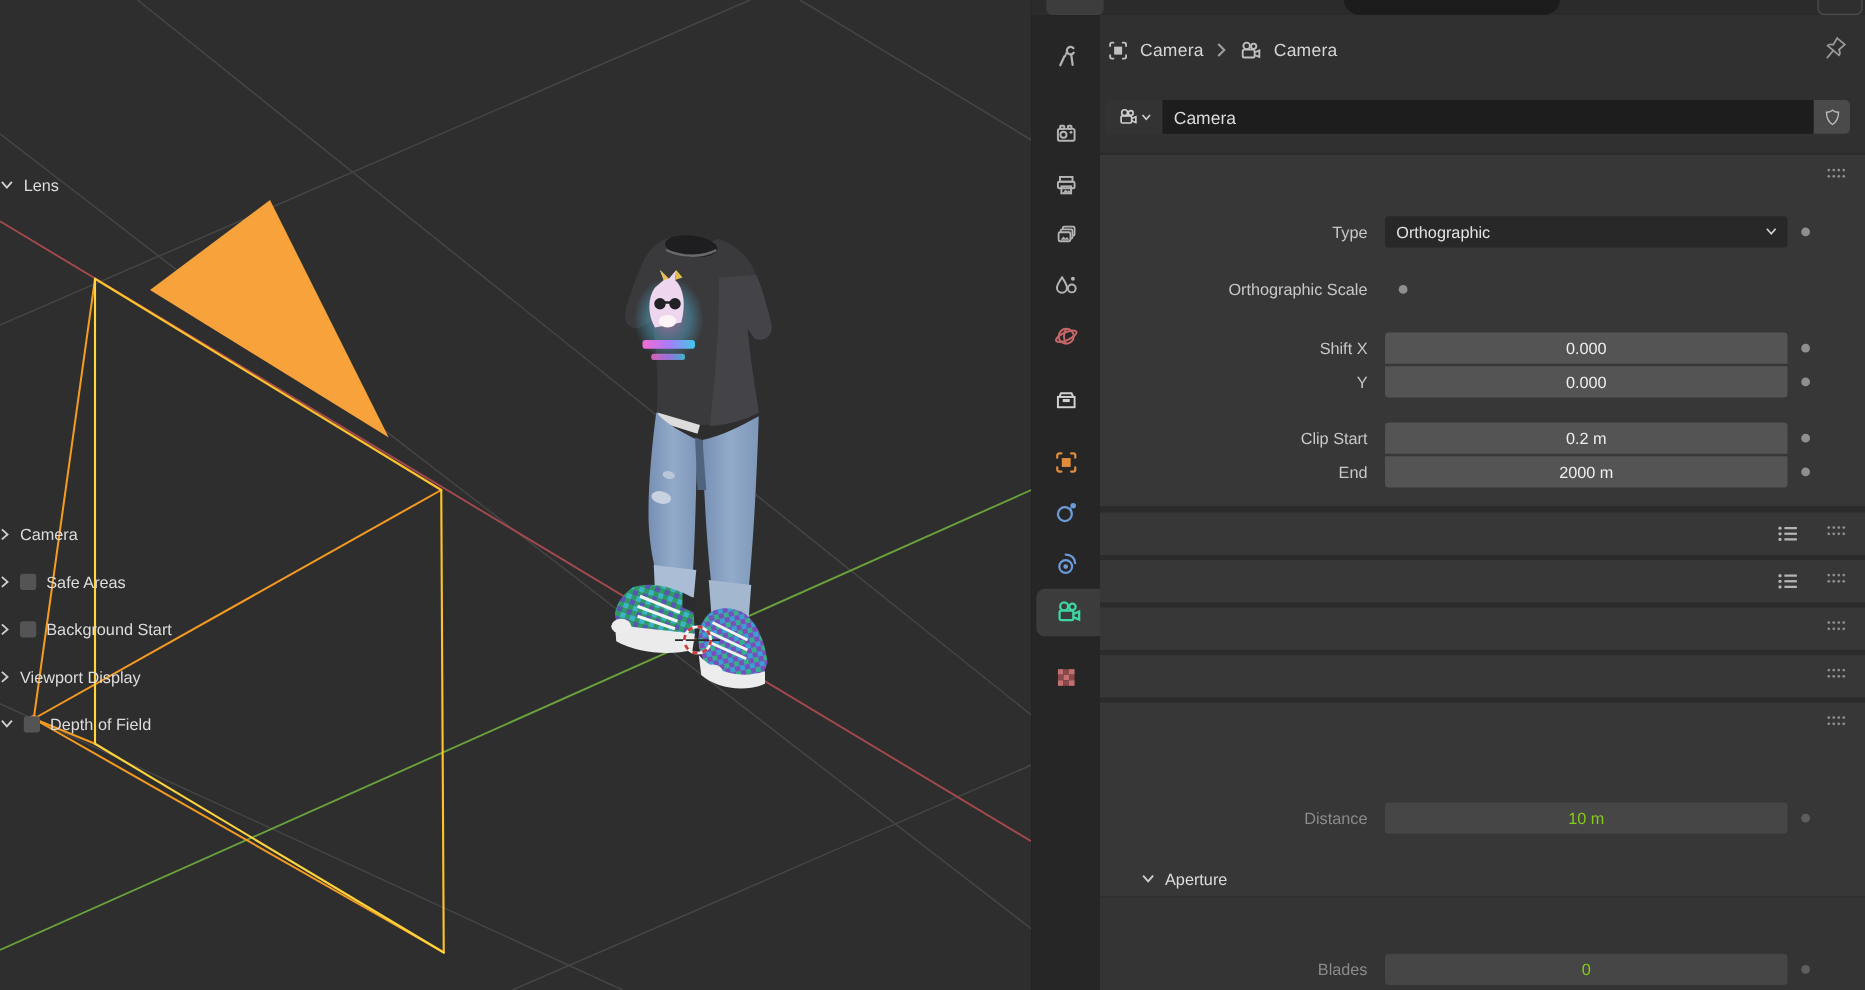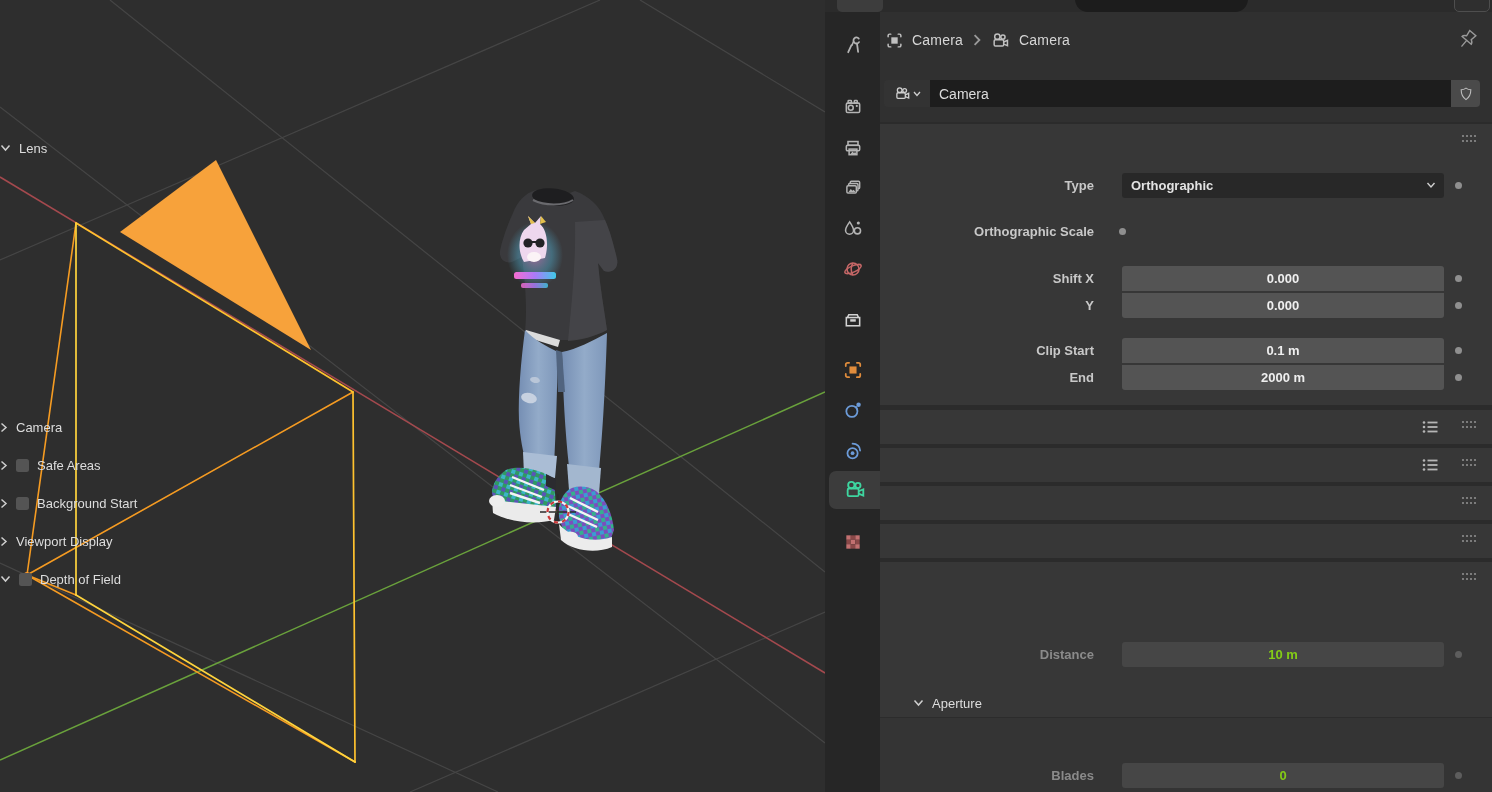--- a/index.html
+++ b/index.html
@@ -39,23 +39,23 @@
   .idname{flex:1;height:27px;background:#1d1d1d;color:#dcdcdc;font-size:14px;display:flex;align-items:center;padding-left:9px;}
   .idshield{width:29px;height:27px;background:#4a4a4a;border-radius:0 4px 4px 0;display:flex;align-items:center;justify-content:center;}
 
   
   .phead{position:absolute;display:flex;align-items:center;gap:8px;color:#dddddd;font-size:13px;height:20px;}
   .chk{width:13px;height:13px;background:#545454;border-radius:2.5px;flex:none;}
   .grip{position:absolute;left:1461px;}
   .preset{position:absolute;left:1422px;}
 
   
-  .row{position:absolute;left:880px;width:612px;height:25px;display:flex;align-items:center;font-weight:bold;}
+  .row{position:absolute;left:880px;width:612px;height:25px;display:flex;align-items:center;}
   .row .lbl{width:228px;text-align:right;padding-right:14px;color:#c8c8c8;font-size:13px;flex:none;white-space:nowrap;}
-  .row .fld{position:relative;width:322px;height:25px;margin-left:14px;background:#545454;border-radius:3px;
+  .row .fld{position:relative;width:322px;height:25px;background:#545454;border-radius:3px;
             display:flex;align-items:center;justify-content:center;color:#efefef;font-size:13px;flex:none;}
   .fld.jt{border-radius:3px 3px 0 0;}
   .fld.jb{border-radius:0 0 3px 3px;}
   .fld.dd{background:#282828;justify-content:flex-start;padding-left:9px;color:#e3e3e3;}
   .fld.obj{background:#232323;justify-content:flex-start;padding-left:6px;}
   .dd .chev{position:absolute;right:8px;top:8px;}
   .dot{width:7px;height:7px;border-radius:50%;background:#8f8f8f;margin-left:11px;flex:none;}
   .row.dis .lbl{color:#8a8a8a;}
   .row.dis .fld{background:#464646;color:#84cc16;}
   .row.dis .dot{background:#5d5d5d;}
@@ -419,21 +419,21 @@
     <span class="lbl">Y</span>
     <div class="fld jb">
         <span>0.000</span>
       </div>
     <span class="dot"></span>
   </div>
 
   <div class="row" style="top:338px">
     <span class="lbl">Clip Start</span>
     <div class="fld jt">
-        <span>0.1 m</span>
+        <span>0.2 m</span>
       </div>
     <span class="dot"></span>
   </div>
   <div class="row" style="top:365px">
     <span class="lbl">End</span>
     <div class="fld jb">
         <span>2000 m</span>
       </div>
     <span class="dot"></span>
   </div>

